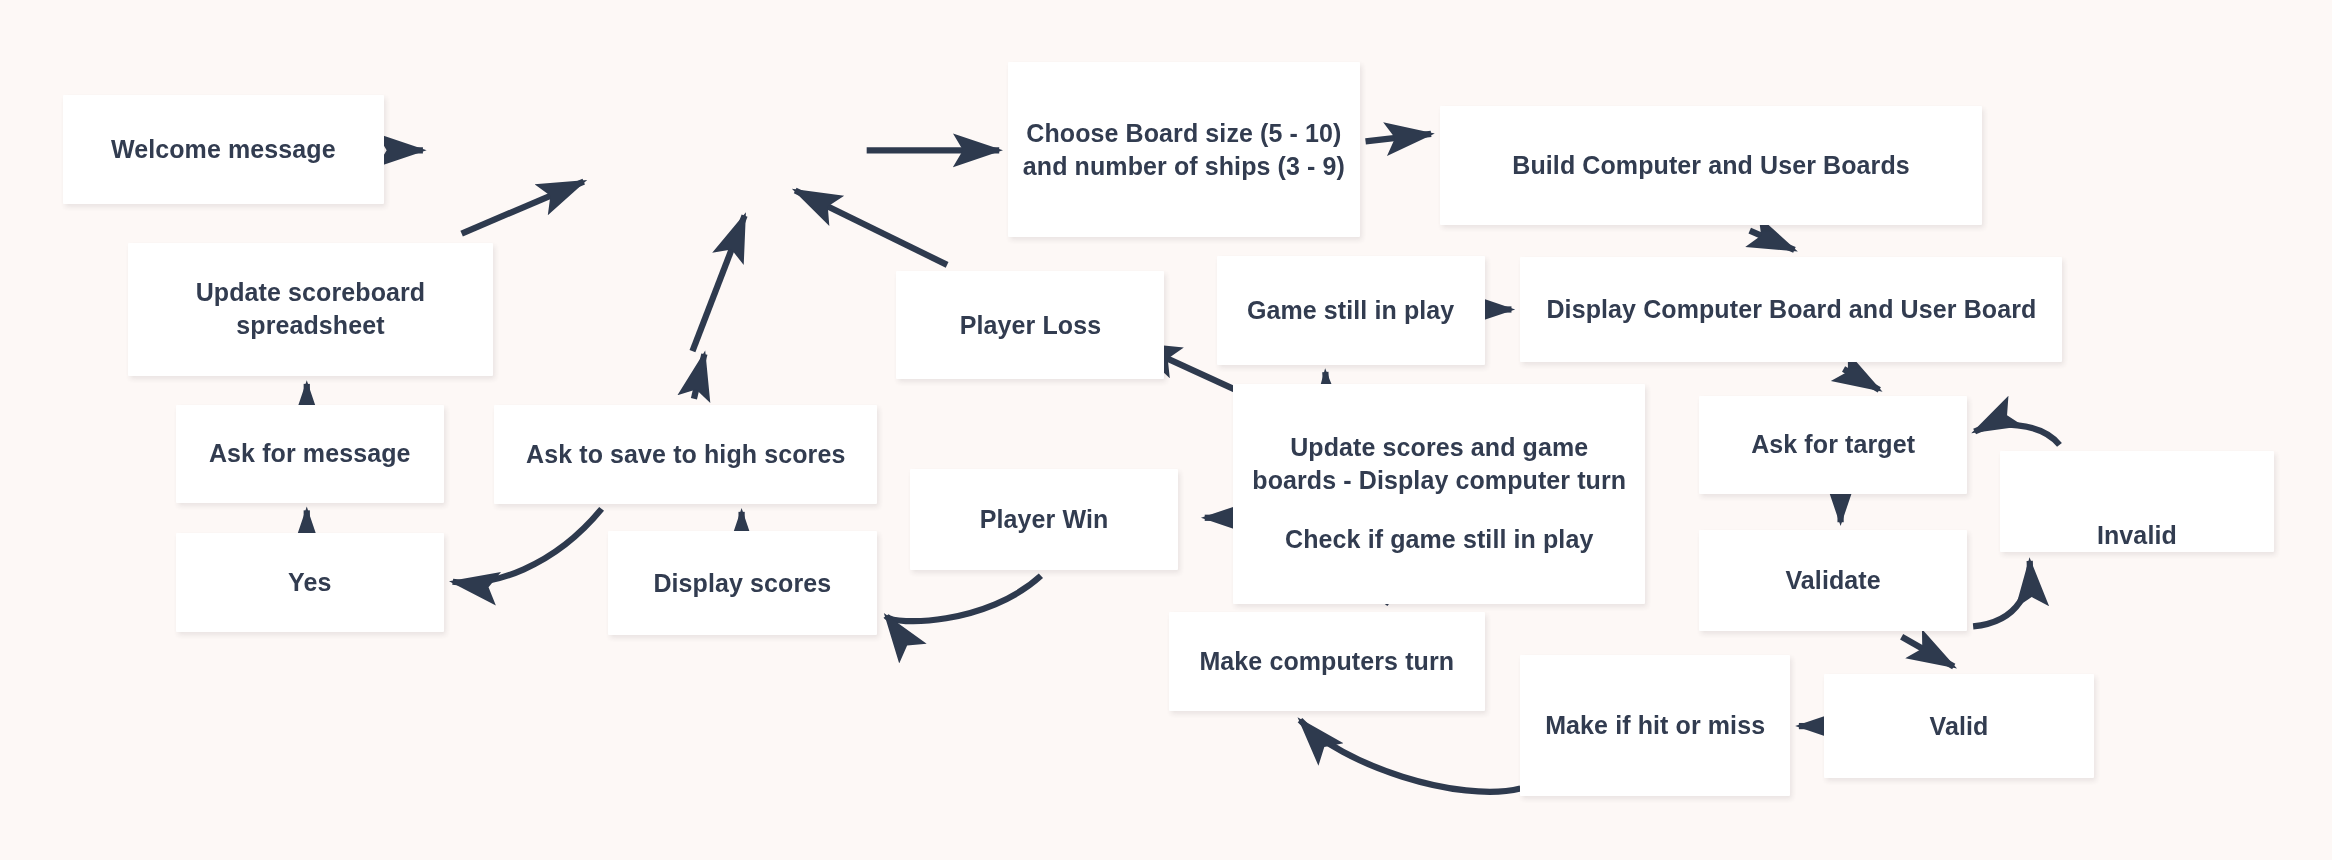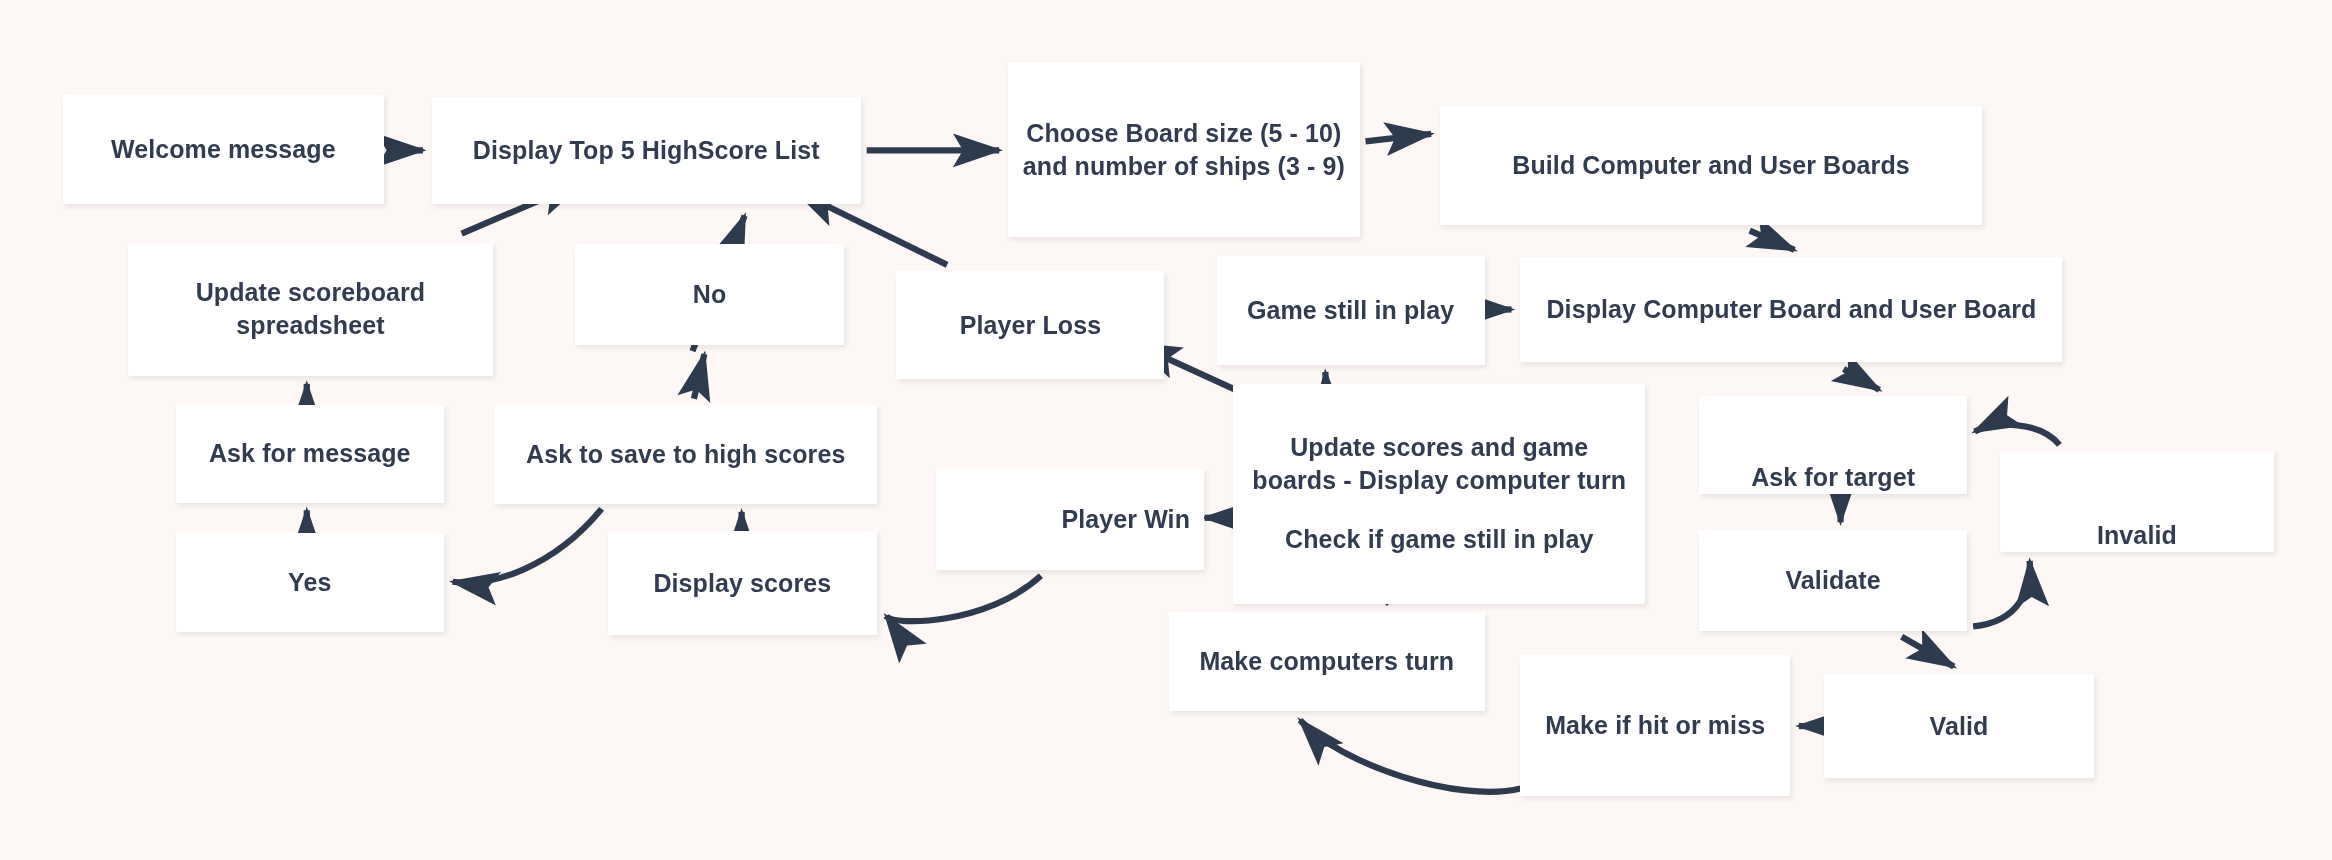--- a/index.html
+++ b/index.html
@@ -89,39 +89,33 @@
       <path d="M1277,428 L 1312,448"></path>
       <path d="M1220,488 L 1208,488"></path>
       <path d="M1021,530 C 980,540 900,514 873,484"></path>
     </g>
   </svg>
 
   <div class="node" style="left: 62.5441px; top: 95.2249px; width: 321.655px; height: 108.616px; text-align: right;">
     <div class="node-label">Welcome message</div>
   </div>
 
-  <div class="node" style="left: 431.852px; top: 96.7128px; width: 428.874px; height: 107.128px;">
-    <div class="node-label">Display Top 5 HighScore List</div>
-  </div>
 
   <div class="node" style="left: 1008.15px; top: 62.4913px; width: 351.438px; height: 174.083px;">
     <div class="node-label">Choose Board size (5 - 10) and number of ships (3 - 9)</div>
   </div>
 
   <div class="node" style="left: 1440px; top: 105.64px; width: 542.049px; height: 119.031px;">
     <div class="node-label">Build Computer and User Boards</div>
   </div>
 
   <div class="node" style="left: 128.066px; top: 242.526px; width: 364.84px; height: 133.91px;">
     <div class="node-label">Update scoreboard spreadsheet</div>
   </div>
 
-  <div class="node" style="left: 574.81px; top: 244.014px; width: 269.535px; height: 101.176px;">
-    <div class="node-label">No</div>
-  </div>
 
   <div class="node" style="left: 896.465px; top: 270.796px; width: 268.046px; height: 108.616px;">
     <div class="node-label">Player Loss</div>
   </div>
 
   <div class="node" style="left: 1216.63px; top: 255.917px; width: 268.046px; height: 108.616px;">
     <div class="node-label">Game still in play</div>
   </div>
 
   <div class="node" style="left: 1520.42px; top: 257.405px; width: 542.049px; height: 104.152px;">
@@ -134,29 +128,29 @@
 
   <div class="node" style="left: 494.396px; top: 404.706px; width: 382.71px; height: 99.6886px;">
     <div class="node-label">Ask to save to high scores</div>
   </div>
 
   <div class="node" style="left: 1233.01px; top: 383.875px; width: 412.493px; height: 220.208px;">
     <div class="node-label">Update scores and game boards - Display computer turn</div>
     <div class="node-label second">Check if game still in play</div>
   </div>
 
-  <div class="node" style="left: 1699.11px; top: 395.779px; width: 268.046px; height: 98.2007px; justify-content: flex-end;">
+  <div class="node" style="left: 1699.11px; top: 395.779px; width: 268.046px; height: 98.2007px;">
     <div class="node-label">Ask for target</div>
   </div>
 
   <div class="node" style="left: 1999.92px; top: 450.83px; width: 274.003px; height: 101.176px; justify-content: flex-end;">
     <div class="node-label">Invalid</div>
   </div>
 
-  <div class="node" style="left: 936px; top: 468.685px; width: 268.046px; height: 101.176px; align-items: flex-end;">
+  <div class="node" style="left: 910px; top: 468.685px; width: 268.046px; height: 101.176px;">
     <div class="node-label">Player Win</div>
   </div>
 
   <div class="node" style="left: 175.719px; top: 532.664px; width: 268.046px; height: 99.6886px;">
     <div class="node-label">Yes</div>
   </div>
 
   <div class="node" style="left: 607.571px; top: 531.176px; width: 269.535px; height: 104.152px; justify-content: center;">
     <div class="node-label">Display scores</div>
   </div>

